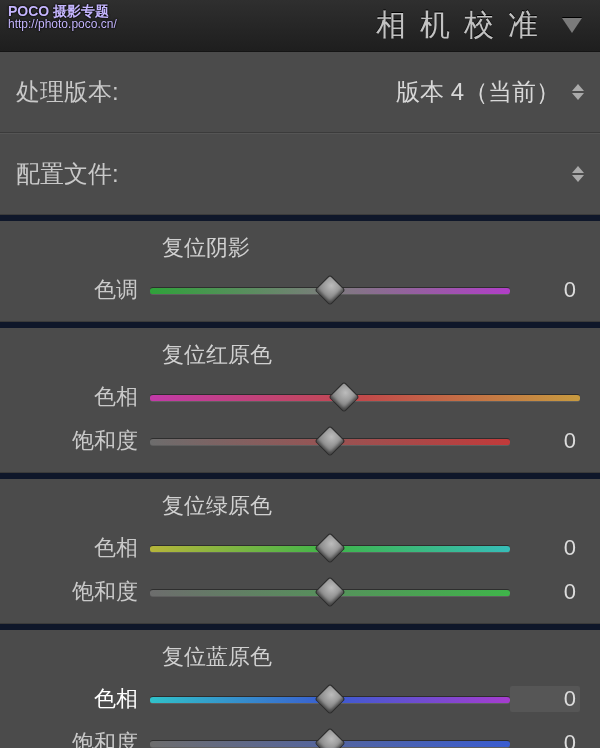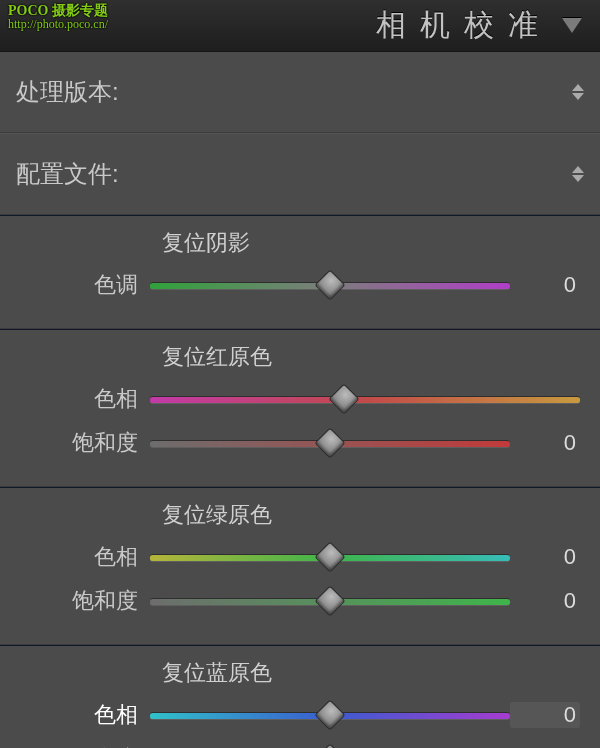--- a/index.html
+++ b/index.html
@@ -30,24 +30,24 @@
   }
   .header .tri{
     width:0;height:0;
     border-left:10px solid transparent;
     border-right:10px solid transparent;
     border-top:15px solid #7b7b7b;
     filter:drop-shadow(0 -1px 0 #000);
   }
   .logo{
     position:absolute;top:4px;left:8px;
-    color:#84cc16;font-size:14px;font-weight:bold;
+    color:#c4b5fd;font-size:14px;font-weight:bold;
     line-height:1;
     text-shadow:0 0 2px #000,0 0 2px #000;
-    font-family:Liberation Serif, serif;
+    font-family:Liberation Sans, sans-serif;
   }
   .logo .sub{font-size:12px;font-weight:normal;display:block;}
   
   .row{
     display:flex;align-items:center;
     padding:24px 16px;
     border-bottom:1px solid #3b3b3b;
     border-top:1px solid #555;
   }
   .row.first{border-top:none;}
@@ -65,23 +65,23 @@
   .updn{
     display:flex;flex-direction:column;gap:2px;margin-left:4px;
   }
   .updn span{
     width:0;height:0;border-left:6px solid transparent;border-right:6px solid transparent;
   }
   .updn .up{border-bottom:7px solid #aaa;}
   .updn .dn{border-top:7px solid #aaa;}
   
   .block{
-    padding:12px 20px 16px 20px;
+    padding:12px 20px 4px 20px;
     border-bottom:1px solid #3b3b3b;
-    border-top:1px solid #0f172a;
+    border-top:6px solid #0f172a;
   }
   .block .sec-title{
     font-size:22px;
     color:#d0d0d0;
     margin-left:142px;
     margin-bottom:10px;
   }
   .sld-line{
     display:flex;align-items:center;
     margin-bottom:10px;
@@ -135,20 +135,21 @@
 </div>
 
 <div class="header">
   <span class="title">相机校准</span>
   <span class="tri"></span>
 </div>
 
 <div class="row first">
   <span class="label">处理版本:</span>
   <span class="value">
+    <span>版本 4（当前）</span>
     <span class="updn">
         <span class="up"></span>
         <span class="dn"></span>
       </span>
   </span>
 </div>
 
 <div class="row">
   <span class="label">配置文件:</span>
   <span class="value">

